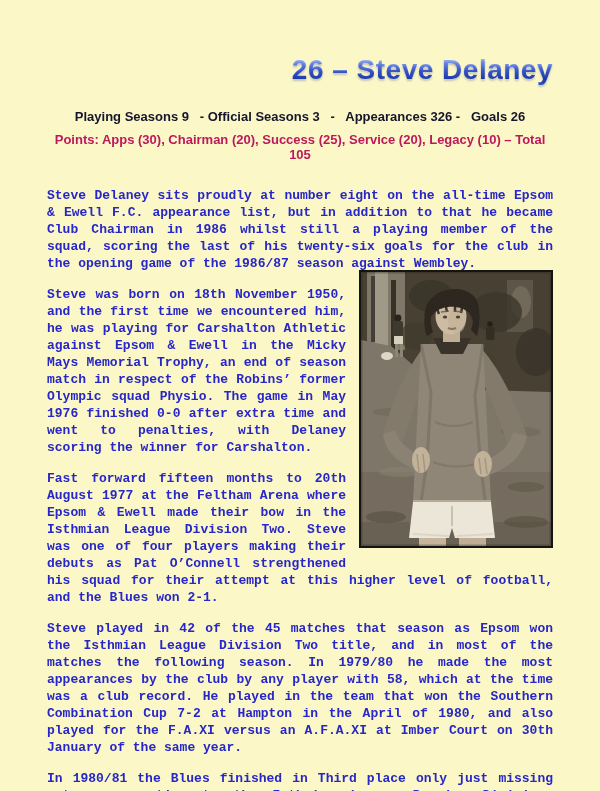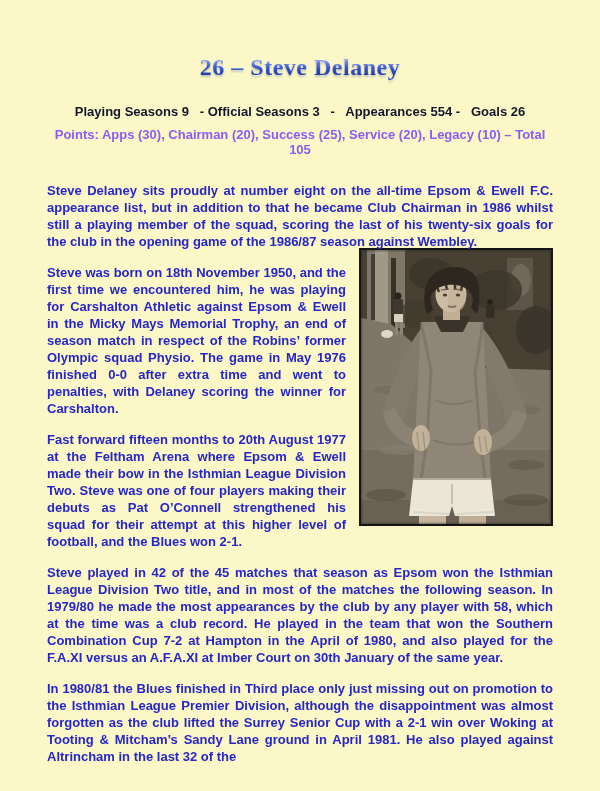--- a/index.html
+++ b/index.html
@@ -6,78 +6,77 @@
   body {
     width: 600px; height: 791px;
     background: #fbf7c6;
     overflow: hidden;
     font-family: "Liberation Sans", sans-serif;
   }
   .page { padding: 0 47px; }
 
   .title {
     margin: 54px 0 0;
-    text-align: center;
-    font-size: 24px;
+    text-align: right;
+    font-size: 28px;
     font-weight: bold;
     letter-spacing: 0.5px;
     color: #2b4ac4;
     background: linear-gradient(180deg, #bcd0fa 0%, #7e9bf0 28%, #3a5ad8 55%, #1e3aae 80%, #3d5fe0 100%);
     -webkit-background-clip: text;
     background-clip: text;
     -webkit-text-fill-color: transparent;
     text-shadow: 0 2px 2px rgba(30, 50, 140, 0.25);
-    font-family: Liberation Serif, serif;
   }
 
   .stats {
     margin-top: 23px;
     text-align: center;
     font-size: 13px;
     font-weight: bold;
     color: #15152d;
     white-space: pre;
   }
   .points {
     margin-top: 8px;
     text-align: center;
     font-size: 13px;
     font-weight: bold;
-    color: #8b5cf6;
+    color: #be185d;
   }
 
   .article {
     margin-top: 25px;
     font-size: 13px;
     line-height: 17px;
     font-weight: bold;
     color: #2626c9;
     text-align: justify;
   }
-  .article p { margin: 0 0 14px; }
+  .article p { margin: 0 0 14px; font-family: Liberation Mono, monospace; }
 
   figure.photo {
     float: right;
     width: 190px;
     height: 274px;
     margin: -16px 0 8px 13px;
     border: 2px solid #141414;
     background: #7e7668;
     overflow: hidden;
   }
   figure.photo svg { display: block; }
 </style>
 </head>
 <body>
 
 <div class="page">
 
   <h1 class="title">26 – Steve Delaney</h1>
 
-  <div class="stats">Playing Seasons 9   - Official Seasons 3   -   Appearances 554 -   Goals 26</div>
+  <div class="stats">Playing Seasons 9   - Official Seasons 3   -   Appearances 326 -   Goals 26</div>
 
   <div class="points">Points: Apps (30), Chairman (20), Success (25), Service (20), Legacy (10) – Total 105</div>
 
   <div class="article">
 
     <p>Steve Delaney sits proudly at number eight on the all-time Epsom &amp; Ewell F.C. appearance list, but in addition to that he became Club Chairman in 1986 whilst still a playing member of the squad, scoring the last of his twenty-six goals for the club in the opening game of the 1986/87 season against Wembley.</p>
 
     <figure class="photo" role="img" aria-label="Black and white photograph of Steve Delaney standing on a football pitch with hands on hips, wearing a dark long-sleeved jersey and white shorts, with trees and two distant players behind him">
       <svg width="190" height="274" viewBox="0 0 190 274" xmlns="http://www.w3.org/2000/svg">
 

